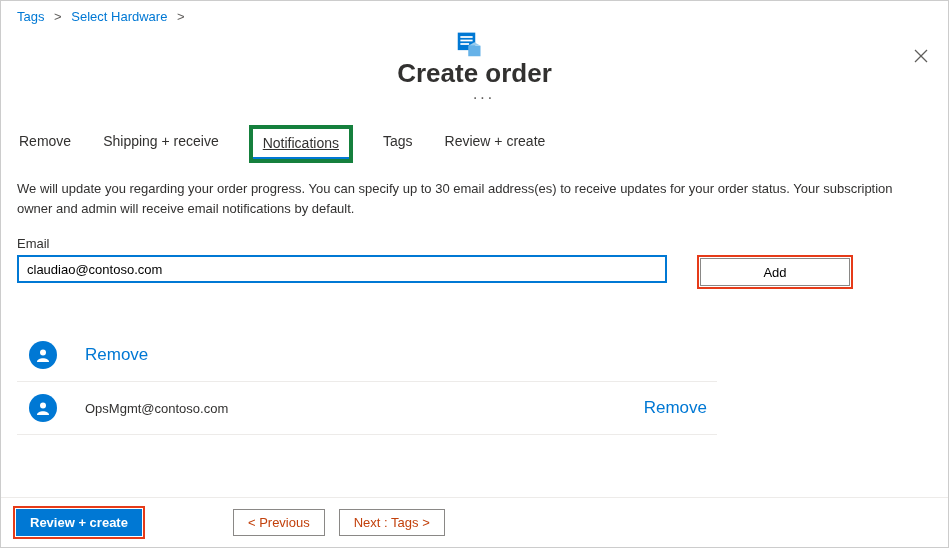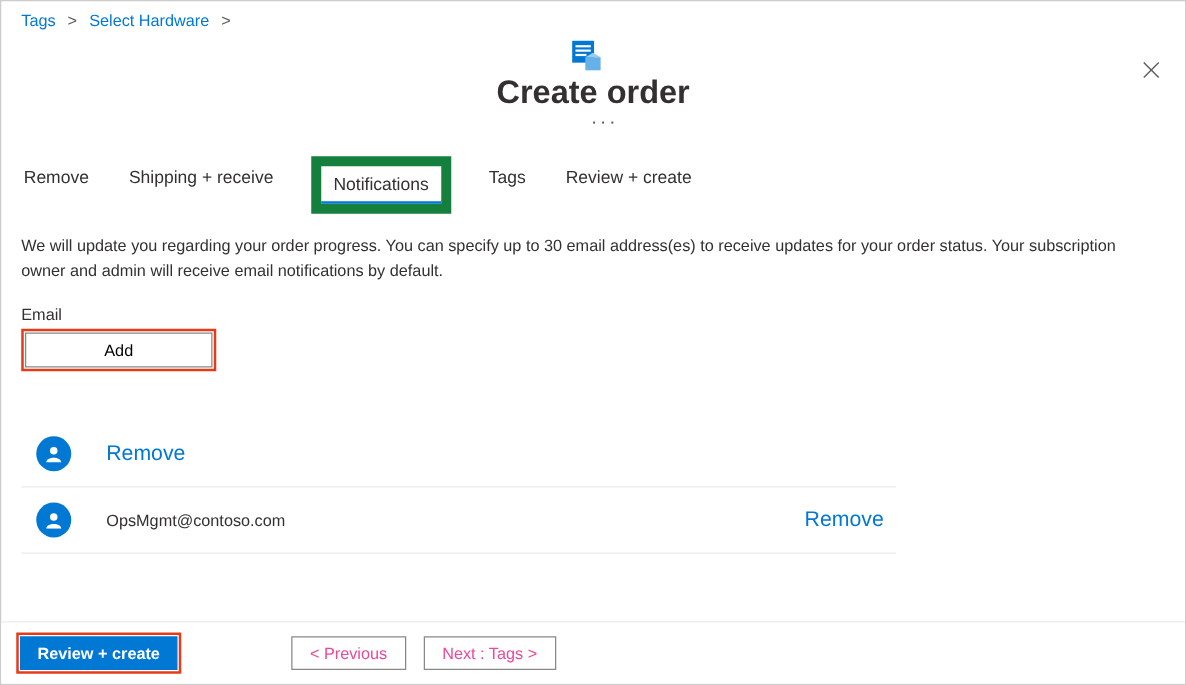--- a/index.html
+++ b/index.html
@@ -67,22 +67,23 @@
     font-weight: 400;
   }
   .tab.active::after {
     content: "";
     position: absolute;
     left: 0; right: 0; bottom: 0;
     height: 2px;
     background: #0078d4;
   }
   .tab-highlight {
-    border: 8px solid #15803d;
+    border: 4px solid #15803d;
     padding: 6px 10px 8px 10px;
+    text-decoration: underline;
   }
   .content {
     padding: 0 16px;
   }
   .description {
     font-size: 13px;
     color: #323130;
     line-height: 1.5;
     margin-bottom: 18px;
     max-width: 900px;
@@ -175,21 +176,21 @@
     cursor: pointer;
     font-family: inherit;
   }
   .primary-highlight {
     border: 2px solid #e63b19;
     padding: 1px;
     display: inline-block;
   }
   .btn-secondary {
     background: #fff;
-    color: #ec4899;
+    color: #c2410c;
     border: 1px solid #8a8886;
     padding: 5px 14px;
     font-size: 13px;
     cursor: pointer;
     font-family: inherit;
   }
   .footer-spacer { width: 60px; }
 </style>
 </head>
 <body>
@@ -227,20 +228,21 @@
   <div class="tab active tab-highlight">Notifications</div>
   <div class="tab">Tags</div>
   <div class="tab">Review + create</div>
 </div>
 
 <div class="content">
   <p class="description">We will update you regarding your order progress. You can specify up to 30 email address(es) to receive updates for your order status. Your subscription owner and admin will receive email notifications by default.</p>
 
   <label class="label">Email</label>
   <div class="email-row">
+    <input class="email-input" type="text" value="claudiao@contoso.com" style="">
     <span class="add-highlight">
       <button class="add-btn">Add</button>
     </span>
   </div>
 
   <div class="email-list">
     <div class="email-item">
       <div class="person-icon">
         <svg width="14" height="14" viewBox="0 0 14 14">
             <circle cx="7" cy="4.5" r="3" fill="#fff"></circle>

